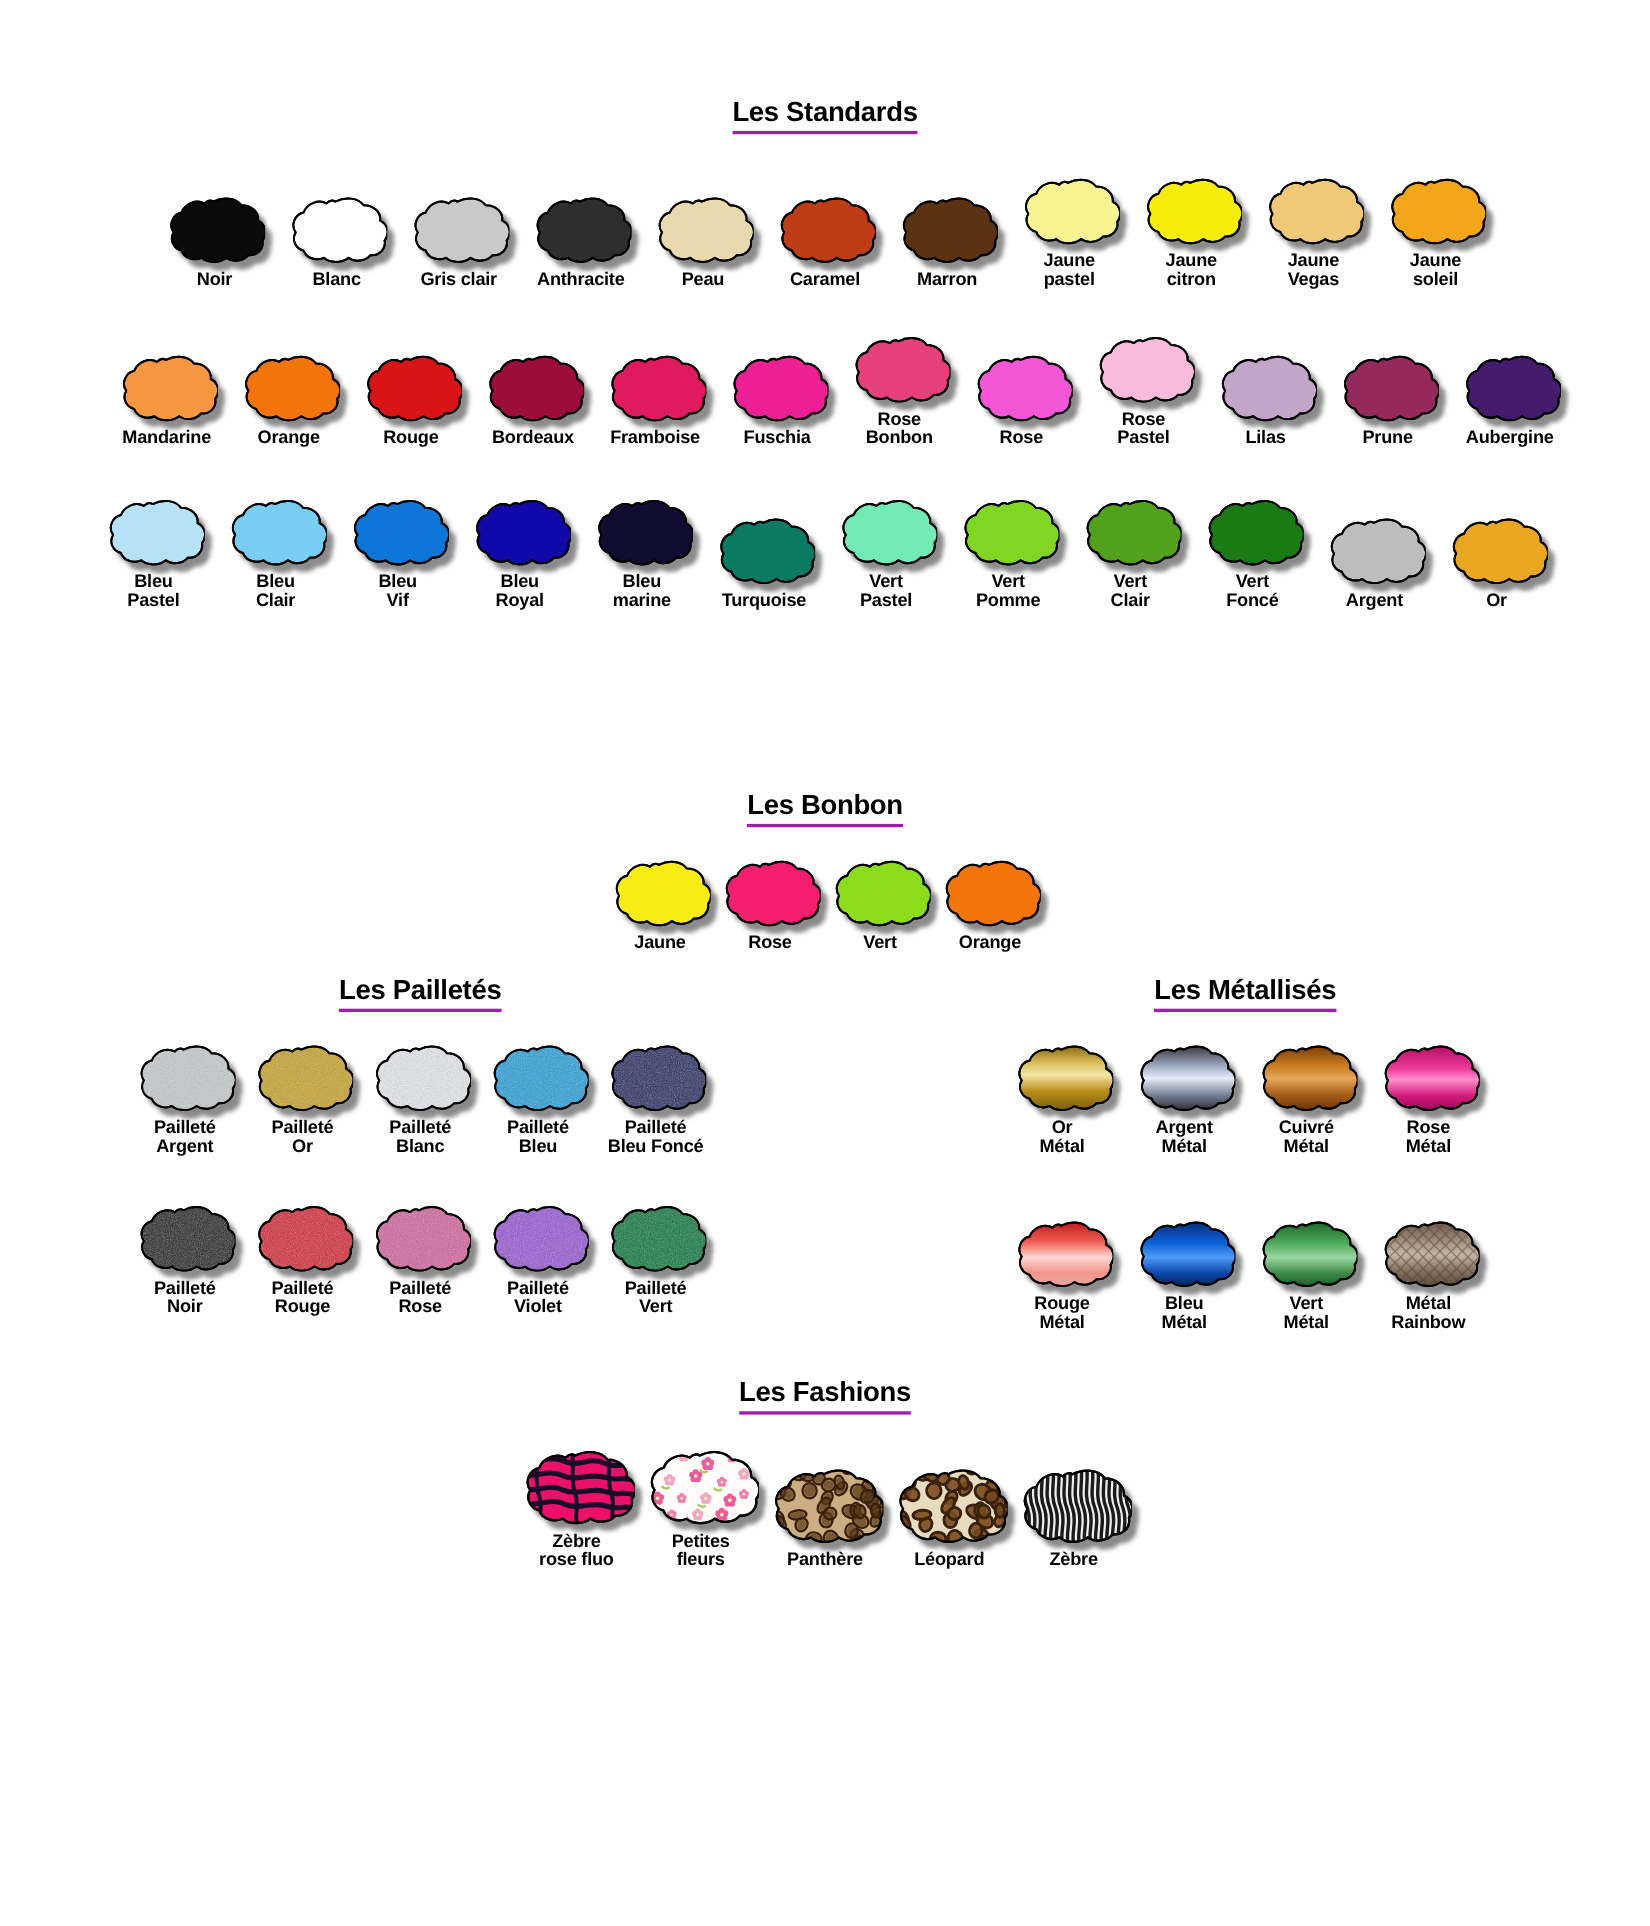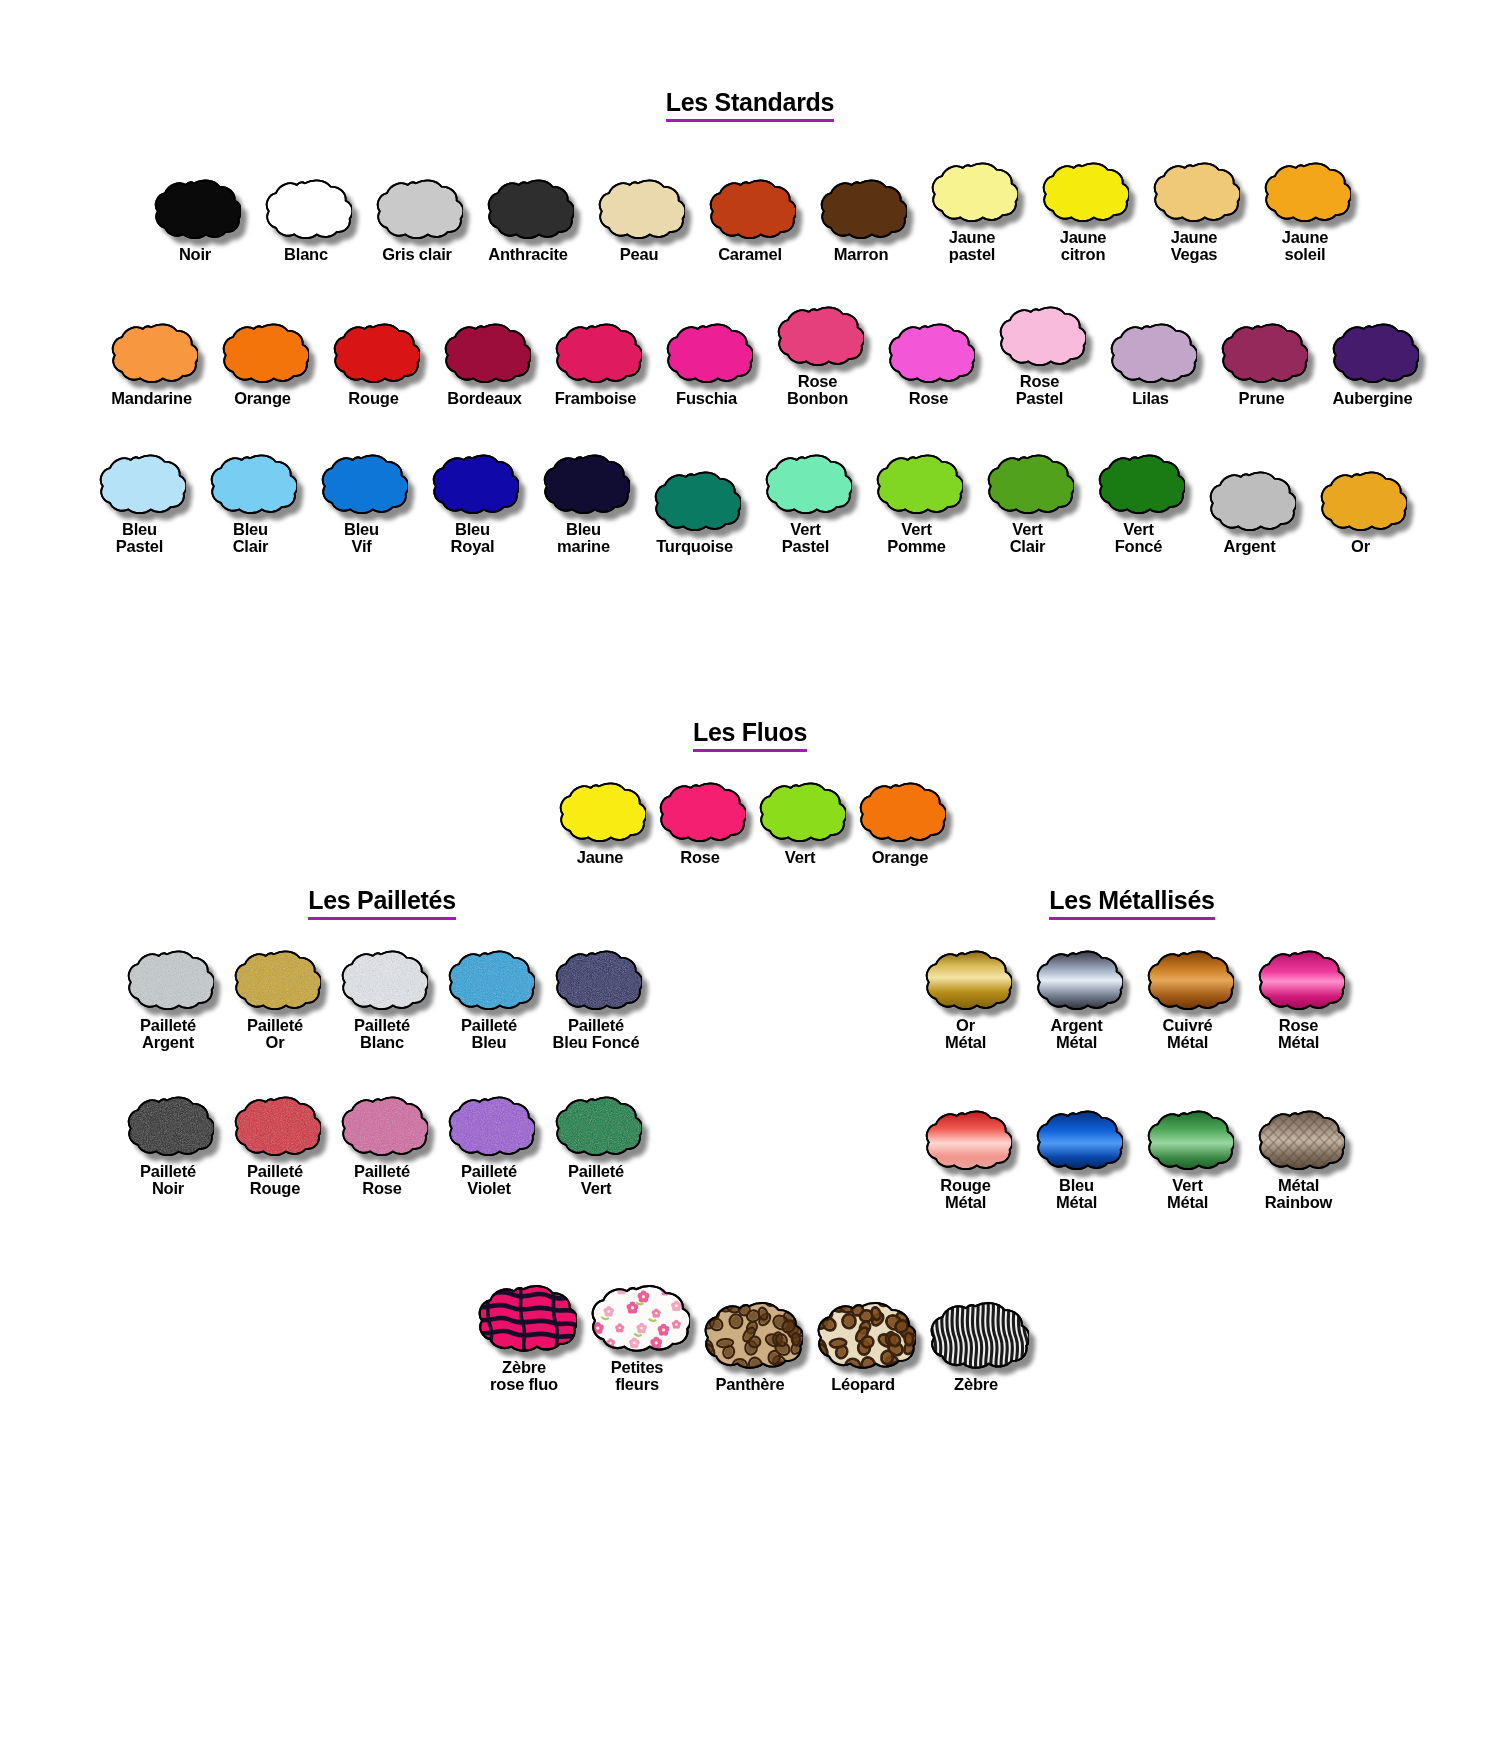--- a/index.html
+++ b/index.html
@@ -707,21 +707,21 @@
   </svg>
             </div>
           </div>
           <div class="label">Or</div>
         </div>
       </div>
   </div>
 
   <div class="block" style="top:718px;">
     <div class="section-head">
-      <span>Les Fluos</span>
+      <span>Les Bonbon</span>
     </div>
     <div class="row fluos-row" id="flu-row-0" style="margin-top:26px;">
         <div class="cell">
           <div class="swatch-wrap">
             <div class="swatch">
               <svg viewBox="0 0 115 80" preserveAspectRatio="none" aria-hidden="true">
     <defs>
       <clipPath id="csw36">
                     <path d="M50,6 C62,0 76,2 82,10 C94,10 102,18 101,27 C110,31 112,42 106,49 C108,58 100,66 90,65 C84,72 72,73 65,68 C57,74 44,74 37,68 C28,72 17,68 14,60 C5,58 0,48 5,40 C-1,32 4,20 14,18 C18,8 31,3 40,8 C43,5 47,4 50,6 Z" transform="translate(6,4)"></path>
                   </clipPath>
@@ -1279,20 +1279,23 @@
               </div>
             </div>
             <div class="label">Métal
 Rainbow</div>
           </div>
         </div>
     </div>
   </div>
 
   <div class="block" style="top:1252px;">
+    <div class="section-head">
+      <span>Les Fashions</span>
+    </div>
     <div class="row fash-row" id="fas-row-0" style="margin-top:28px;">
         <div class="cell">
           <div class="swatch-wrap">
             <div class="swatch">
               <svg viewBox="0 0 115 80" preserveAspectRatio="none" aria-hidden="true">
     <defs>
       <clipPath id="csw58">
                     <path d="M50,6 C62,0 76,2 82,10 C94,10 102,18 101,27 C110,31 112,42 106,49 C108,58 100,66 90,65 C84,72 72,73 65,68 C57,74 44,74 37,68 C28,72 17,68 14,60 C5,58 0,48 5,40 C-1,32 4,20 14,18 C18,8 31,3 40,8 C43,5 47,4 50,6 Z" transform="translate(6,4)"></path>
                   </clipPath>
     </defs>

